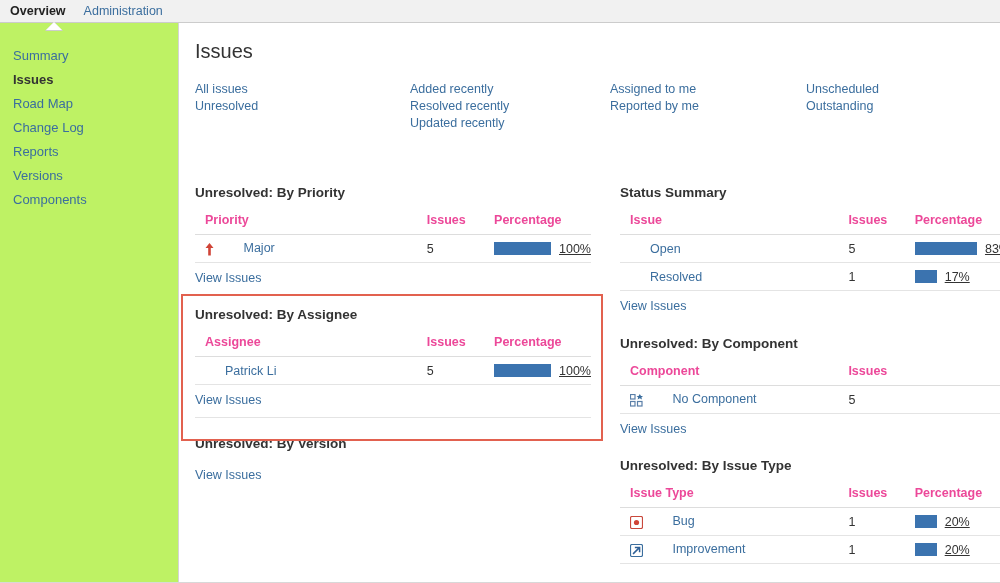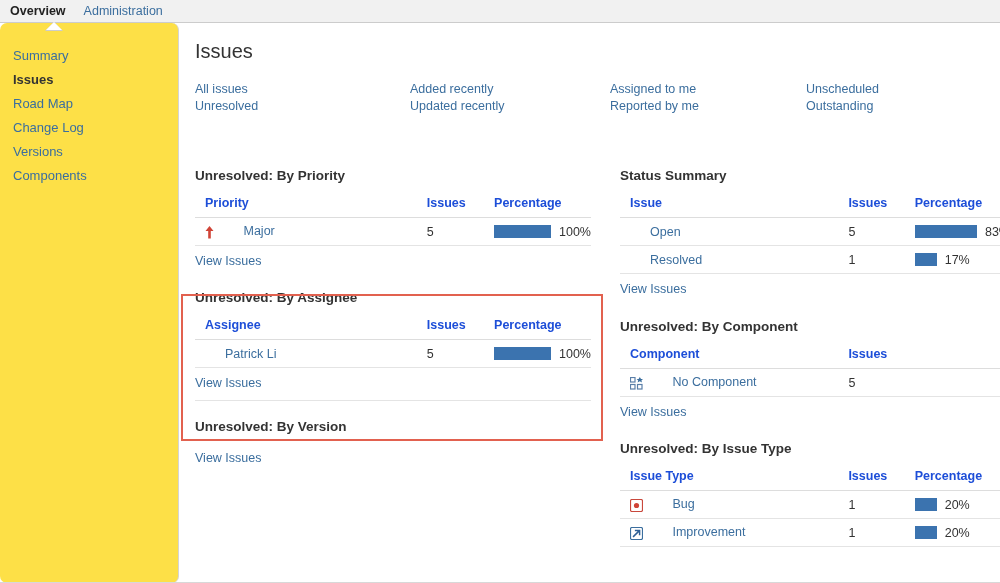--- a/index.html
+++ b/index.html
@@ -63,22 +63,21 @@
   #page-body {
     display: flex;
     height: 560px;
     background: #ffffff;
   }
   #sidebar {
     width: 179px;
     flex: 0 0 179px;
     border-right: 1px solid #d4d4d4;
     padding-top: 20px;
-    background: #fde047;
-    border-radius: 7px;
+    background: #bef264;
   }
   .side-item {
     font-size: 13px;
     padding: 5.5px 0 5.5px 13px;
     color: #3b6e9e;
     cursor: pointer;
     line-height: 13px;
   }
   .side-item.current {
     color: #333333;
@@ -141,21 +140,21 @@
   }
   table.rpt {
     width: 100%;
     border-collapse: collapse;
     table-layout: fixed;
   }
   table.rpt th {
     text-align: left;
     font-size: 12.5px;
     font-weight: bold;
-    color: #1d4ed8;
+    color: #ec4899;
     padding: 4px 0 7px 10px;
     border-bottom: 1px solid #dddddd;
     white-space: nowrap;
   }
   table.rpt td {
     font-size: 12.5px;
     color: #333333;
     padding: 6px 0 6px 10px;
     border-bottom: 1px solid #e4e4e4;
     vertical-align: middle;
@@ -177,21 +176,21 @@
   }
 
   
   .c-name  { width: 56%; }
   .c-count { width: 17%; }
   .c-pct   { width: 27%; }
   .c-name2 { width: 56%; }
   .c-count2{ width: 44%; }
 
   
-  .pctcell { display: flex; align-items: flex-start; }
+  .pctcell { display: flex; align-items: flex-start; text-decoration: underline; }
   .bar {
     height: 13px;
     background: #3b73af;
     display: inline-block;
   }
   .pctlabel {
     margin-left: 8px;
     font-size: 12.5px;
     color: #333333;
     white-space: nowrap;
@@ -236,35 +235,37 @@
   <span id="tab-caret"></span>
 </div>
 
 <div id="page-body">
 
   <div id="sidebar">
     <div class="side-item">Summary</div>
     <div class="side-item current">Issues</div>
     <div class="side-item">Road Map</div>
     <div class="side-item">Change Log</div>
+    <div class="side-item">Reports</div>
     <div class="side-item">Versions</div>
     <div class="side-item">Components</div>
   </div>
 
   <div id="content">
 
     <h1 id="page-title">Issues</h1>
 
     <div id="filters">
       <div class="filter-col">
         <span class="filter-link">All issues</span>
         <span class="filter-link">Unresolved</span>
       </div>
       <div class="filter-col">
         <span class="filter-link">Added recently</span>
+        <span class="filter-link">Resolved recently</span>
         <span class="filter-link">Updated recently</span>
       </div>
       <div class="filter-col">
         <span class="filter-link">Assigned to me</span>
         <span class="filter-link">Reported by me</span>
       </div>
       <div class="filter-col">
         <span class="filter-link">Unscheduled</span>
         <span class="filter-link">Outstanding</span>
       </div>

